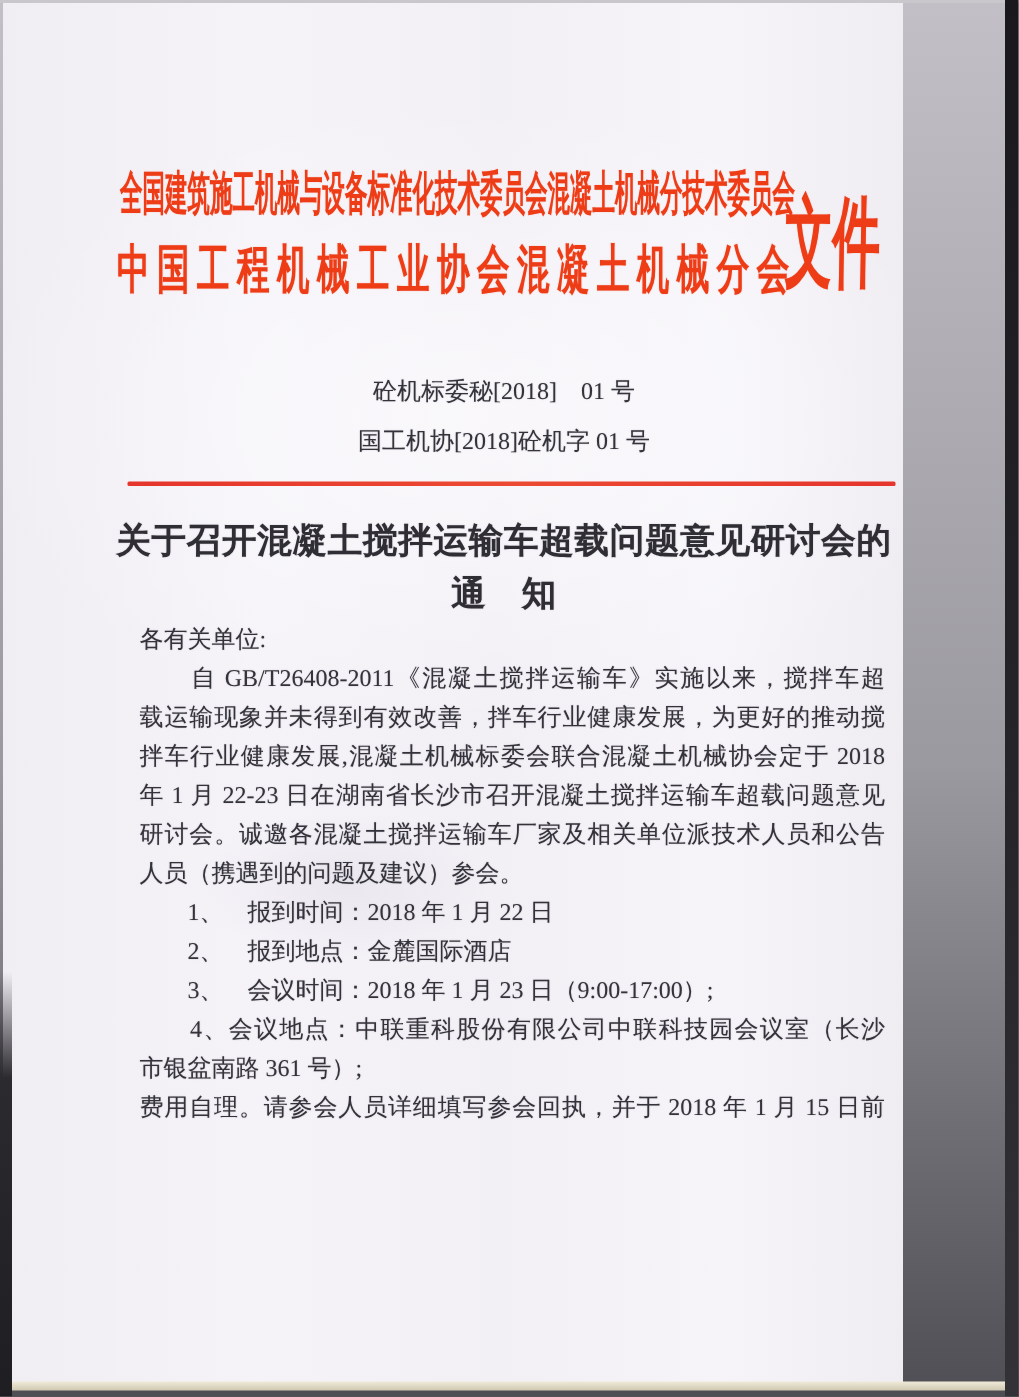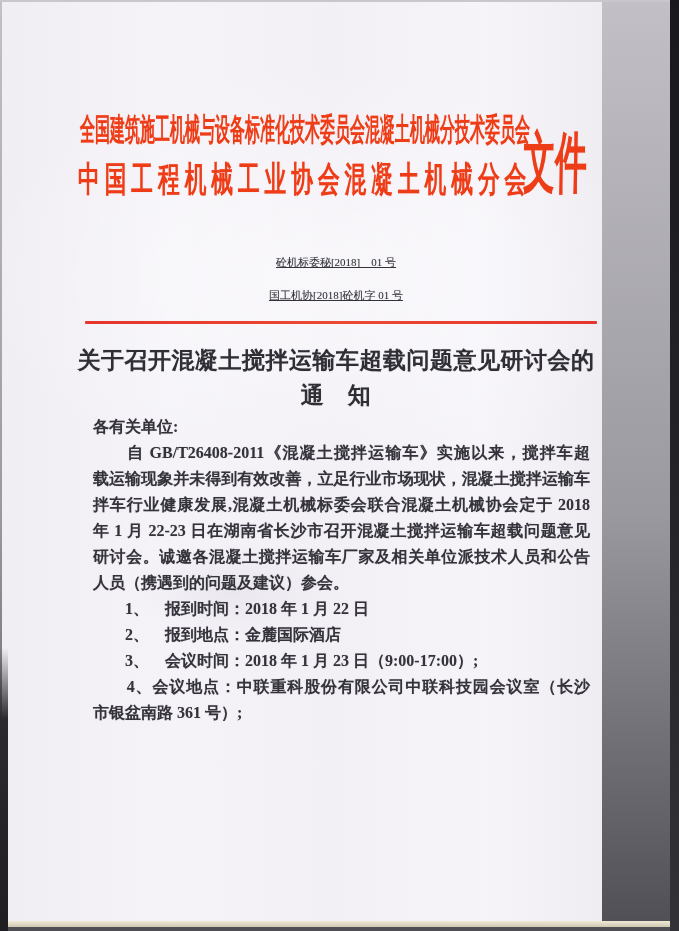--- a/index.html
+++ b/index.html
@@ -42,34 +42,34 @@
     letter-spacing:8px;transform:scale(0.62,1.0);transform-origin:0 0;white-space:nowrap;
     text-shadow:0 0 1px rgba(238,60,23,.45);
   }
   .doctype{
     position:absolute;left:522px;top:126px;
     font-size:66px;line-height:70px;font-weight:700;color:#ee3c17;
     transform:scale(0.48,1.0) skewX(-2deg);transform-origin:0 0;white-space:nowrap;
     text-shadow:0 0 1px rgba(238,60,23,.5);
   }
   .docno{position:absolute;left:0;width:668px;text-align:center;
-    font-size:11px;line-height:24px;color:#34333b;text-decoration:underline;}
+    font-size:16px;line-height:24px;color:#34333b;}
   .docno1{top:248px;}
   .docno2{top:281px;}
   .redline{position:absolute;left:83px;top:319px;width:512px;height:3px;
     background:linear-gradient(90deg,#e5352c,#ec4a33 50%,#e5352c);border-radius:1px;}
 
   .title{position:absolute;left:0;width:668px;text-align:center;
     font-size:23px;line-height:30px;font-weight:700;color:#2f2e35;letter-spacing:0.5px;}
   .title1{top:344px;}
   .title2{top:379px;}
 
   .body{position:absolute;left:91px;top:412px;width:497px;
     font-size:16px;line-height:26px;color:#34333b;}
-  .line{min-height:26px;text-align:left;font-weight:bold;}
+  .line{min-height:26px;text-align:left;}
   .line.full{text-align:justify;text-align-last:justify;}
 </style>
 </head>
 <body>
 
 <div class="scan">
   <div class="page">
 
     <div class="org1">全国建筑施工机械与设备标准化技术委员会混凝土机械分技术委员会</div>
     <div class="org2">中国工程机械工业协会混凝土机械分会</div>
@@ -79,30 +79,31 @@
     <div class="docno docno2">国工机协[2018]砼机字 01 号</div>
 
     <div class="redline"></div>
 
     <div class="title title2">通　知</div>
     <div class="title title1">关于召开混凝土搅拌运输车超载问题意见研讨会的</div>
 
     <div class="body">
       <div class="line">各有关单位:</div>
       <div class="line full">　　自 GB/T26408-2011《混凝土搅拌运输车》实施以来，搅拌车超</div>
-      <div class="line full">载运输现象并未得到有效改善，立足行业市场现状，混凝土搅拌运输车</div>
+      <div class="line full">载运输现象并未得到有效改善，拌车行业健康发展，为更好的推动搅</div>
       <div class="line full">拌车行业健康发展,混凝土机械标委会联合混凝土机械协会定于 2018</div>
       <div class="line full">年 1 月 22-23 日在湖南省长沙市召开混凝土搅拌运输车超载问题意见</div>
       <div class="line full">研讨会。诚邀各混凝土搅拌运输车厂家及相关单位派技术人员和公告</div>
       <div class="line">人员（携遇到的问题及建议）参会。</div>
       <div class="line">　　1、　报到时间：2018 年 1 月 22 日</div>
       <div class="line">　　2、　报到地点：金麓国际酒店</div>
       <div class="line">　　3、　会议时间：2018 年 1 月 23 日（9:00-17:00）;</div>
       <div class="line full">　　4、会议地点：中联重科股份有限公司中联科技园会议室（长沙</div>
       <div class="line">市银盆南路 361 号）;</div>
+      <div class="line full">费用自理。请参会人员详细填写参会回执，并于 2018 年 1 月 15 日前</div>
     </div>
 
   </div>
 
   <div class="top-edge"></div>
   <div class="right-edge"></div>
   <div class="left-edge"></div>
   <div class="page-edge-bottom"></div>
 </div>
 

